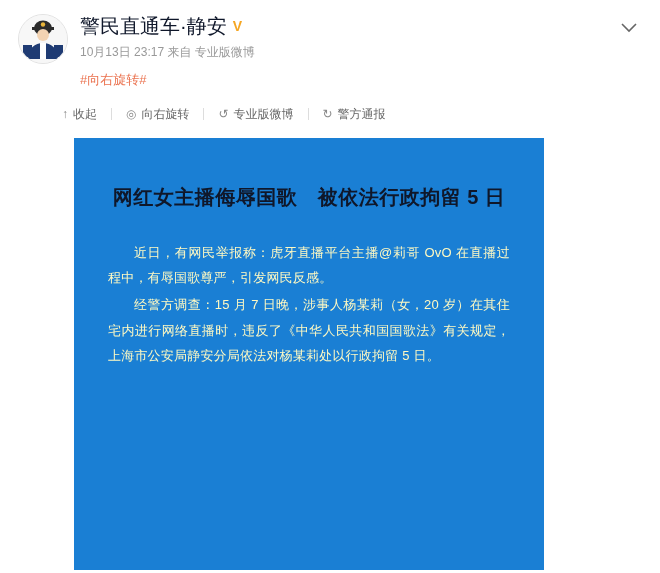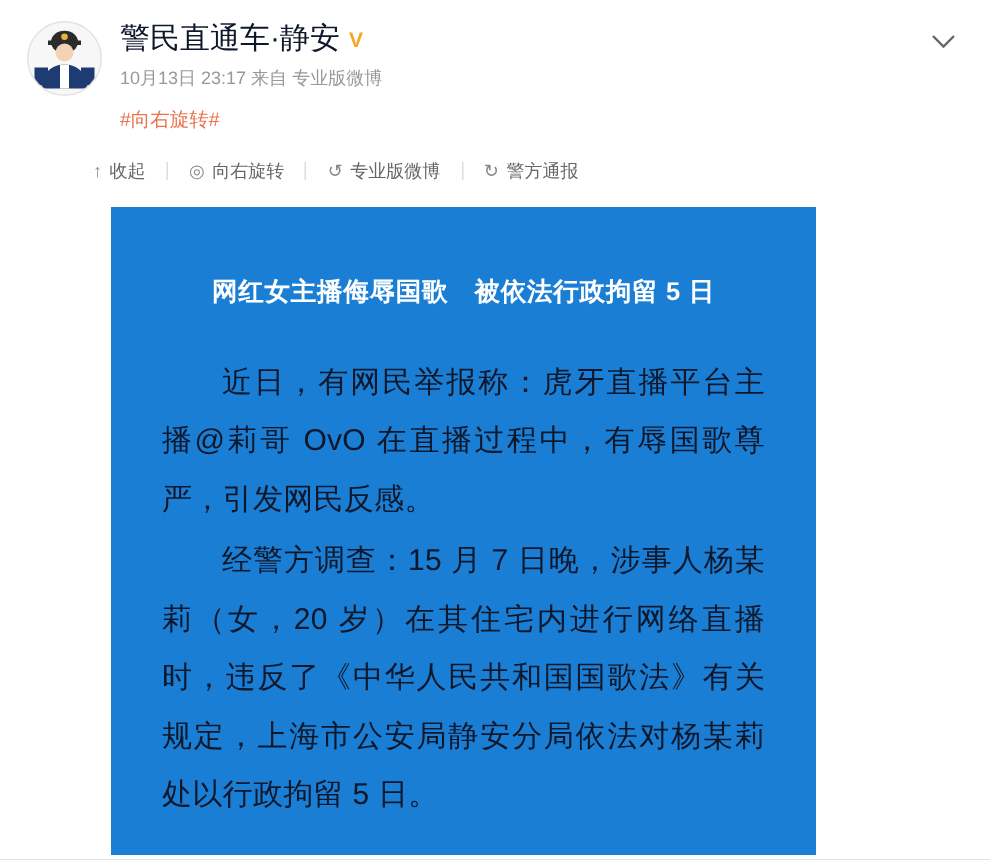--- a/index.html
+++ b/index.html
@@ -130,34 +130,34 @@
     background: #1a7fd4;
     box-sizing: border-box;
     padding: 0;
     position: relative;
     overflow: hidden;
   }
   .poster-inner {
     padding: 46px 34px 0 34px;
   }
   .poster-title {
-    color: #ffffff;
-    font-size: 17px;
+    color: #0f172a;
+    font-size: 20px;
     font-weight: bold;
     text-align: center;
     letter-spacing: 0.5px;
     line-height: 1.3;
     white-space: pre;
   }
   .poster-body {
     margin-top: 30px;
   }
   .poster-p {
-    color: #0f172a;
-    font-size: 20px;
+    color: #fef9c3;
+    font-size: 13px;
     line-height: 1.95;
     text-align: justify;
     text-indent: 2em;
     margin: 0 0 2px 0;
     letter-spacing: 0.2px;
   }
 </style>
 </head>
 <body>
 

